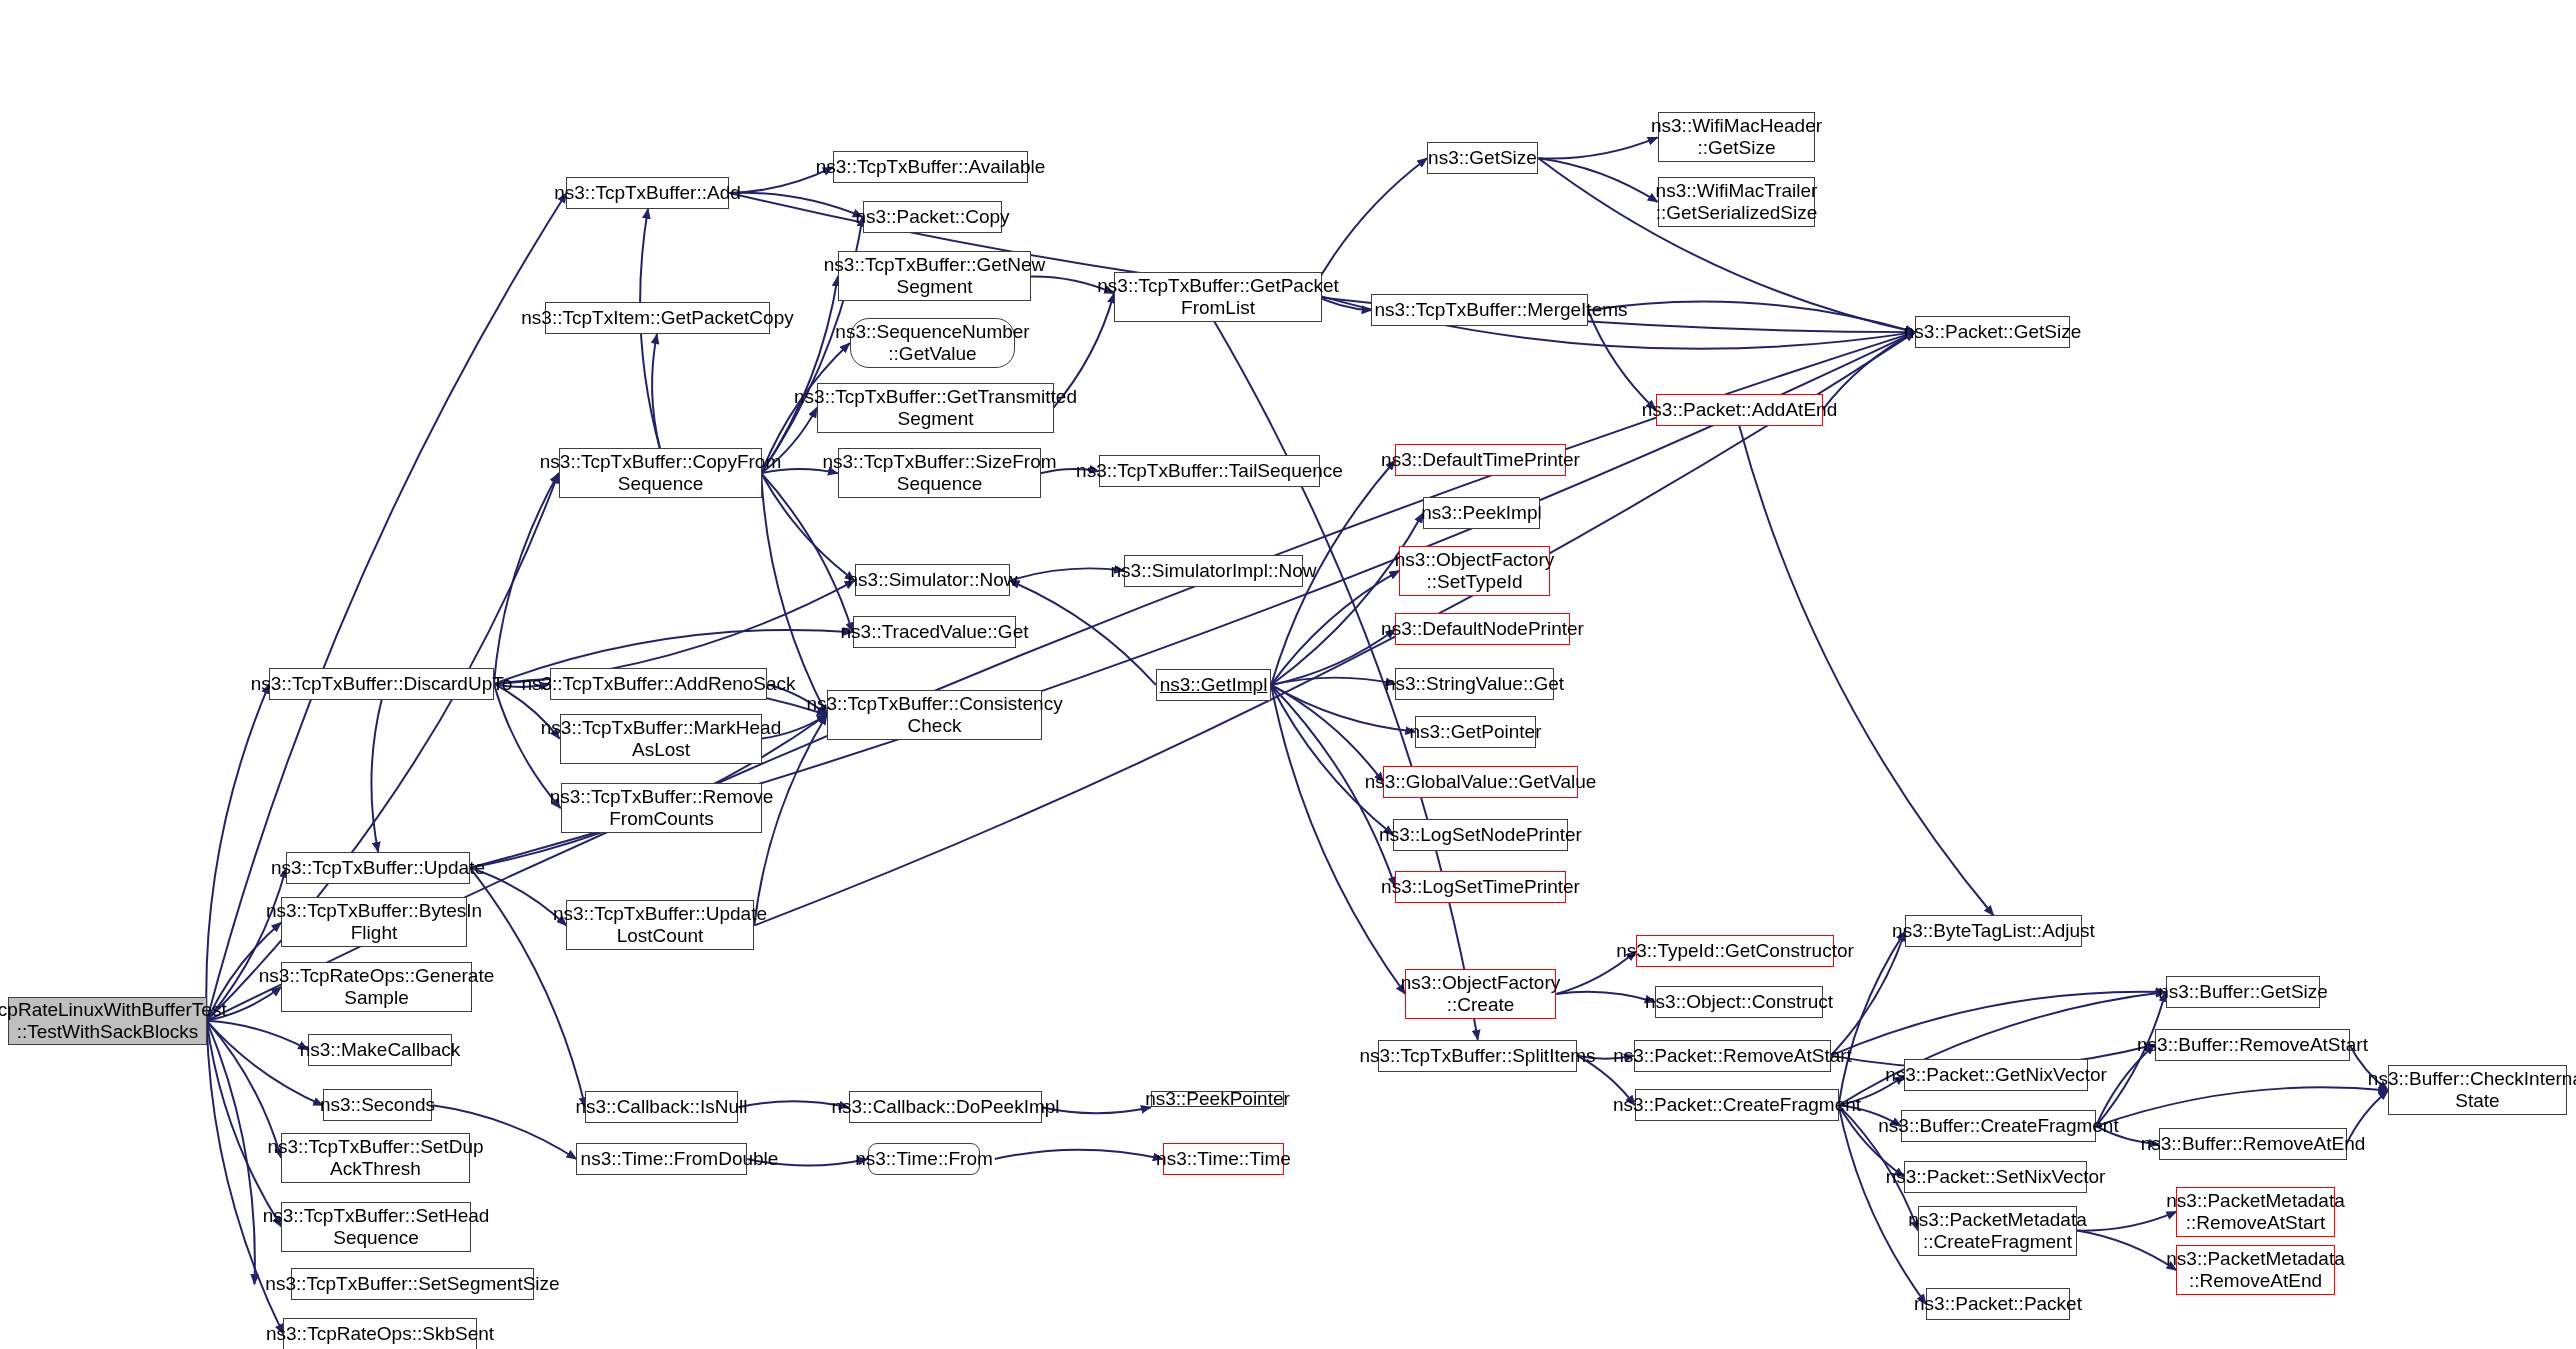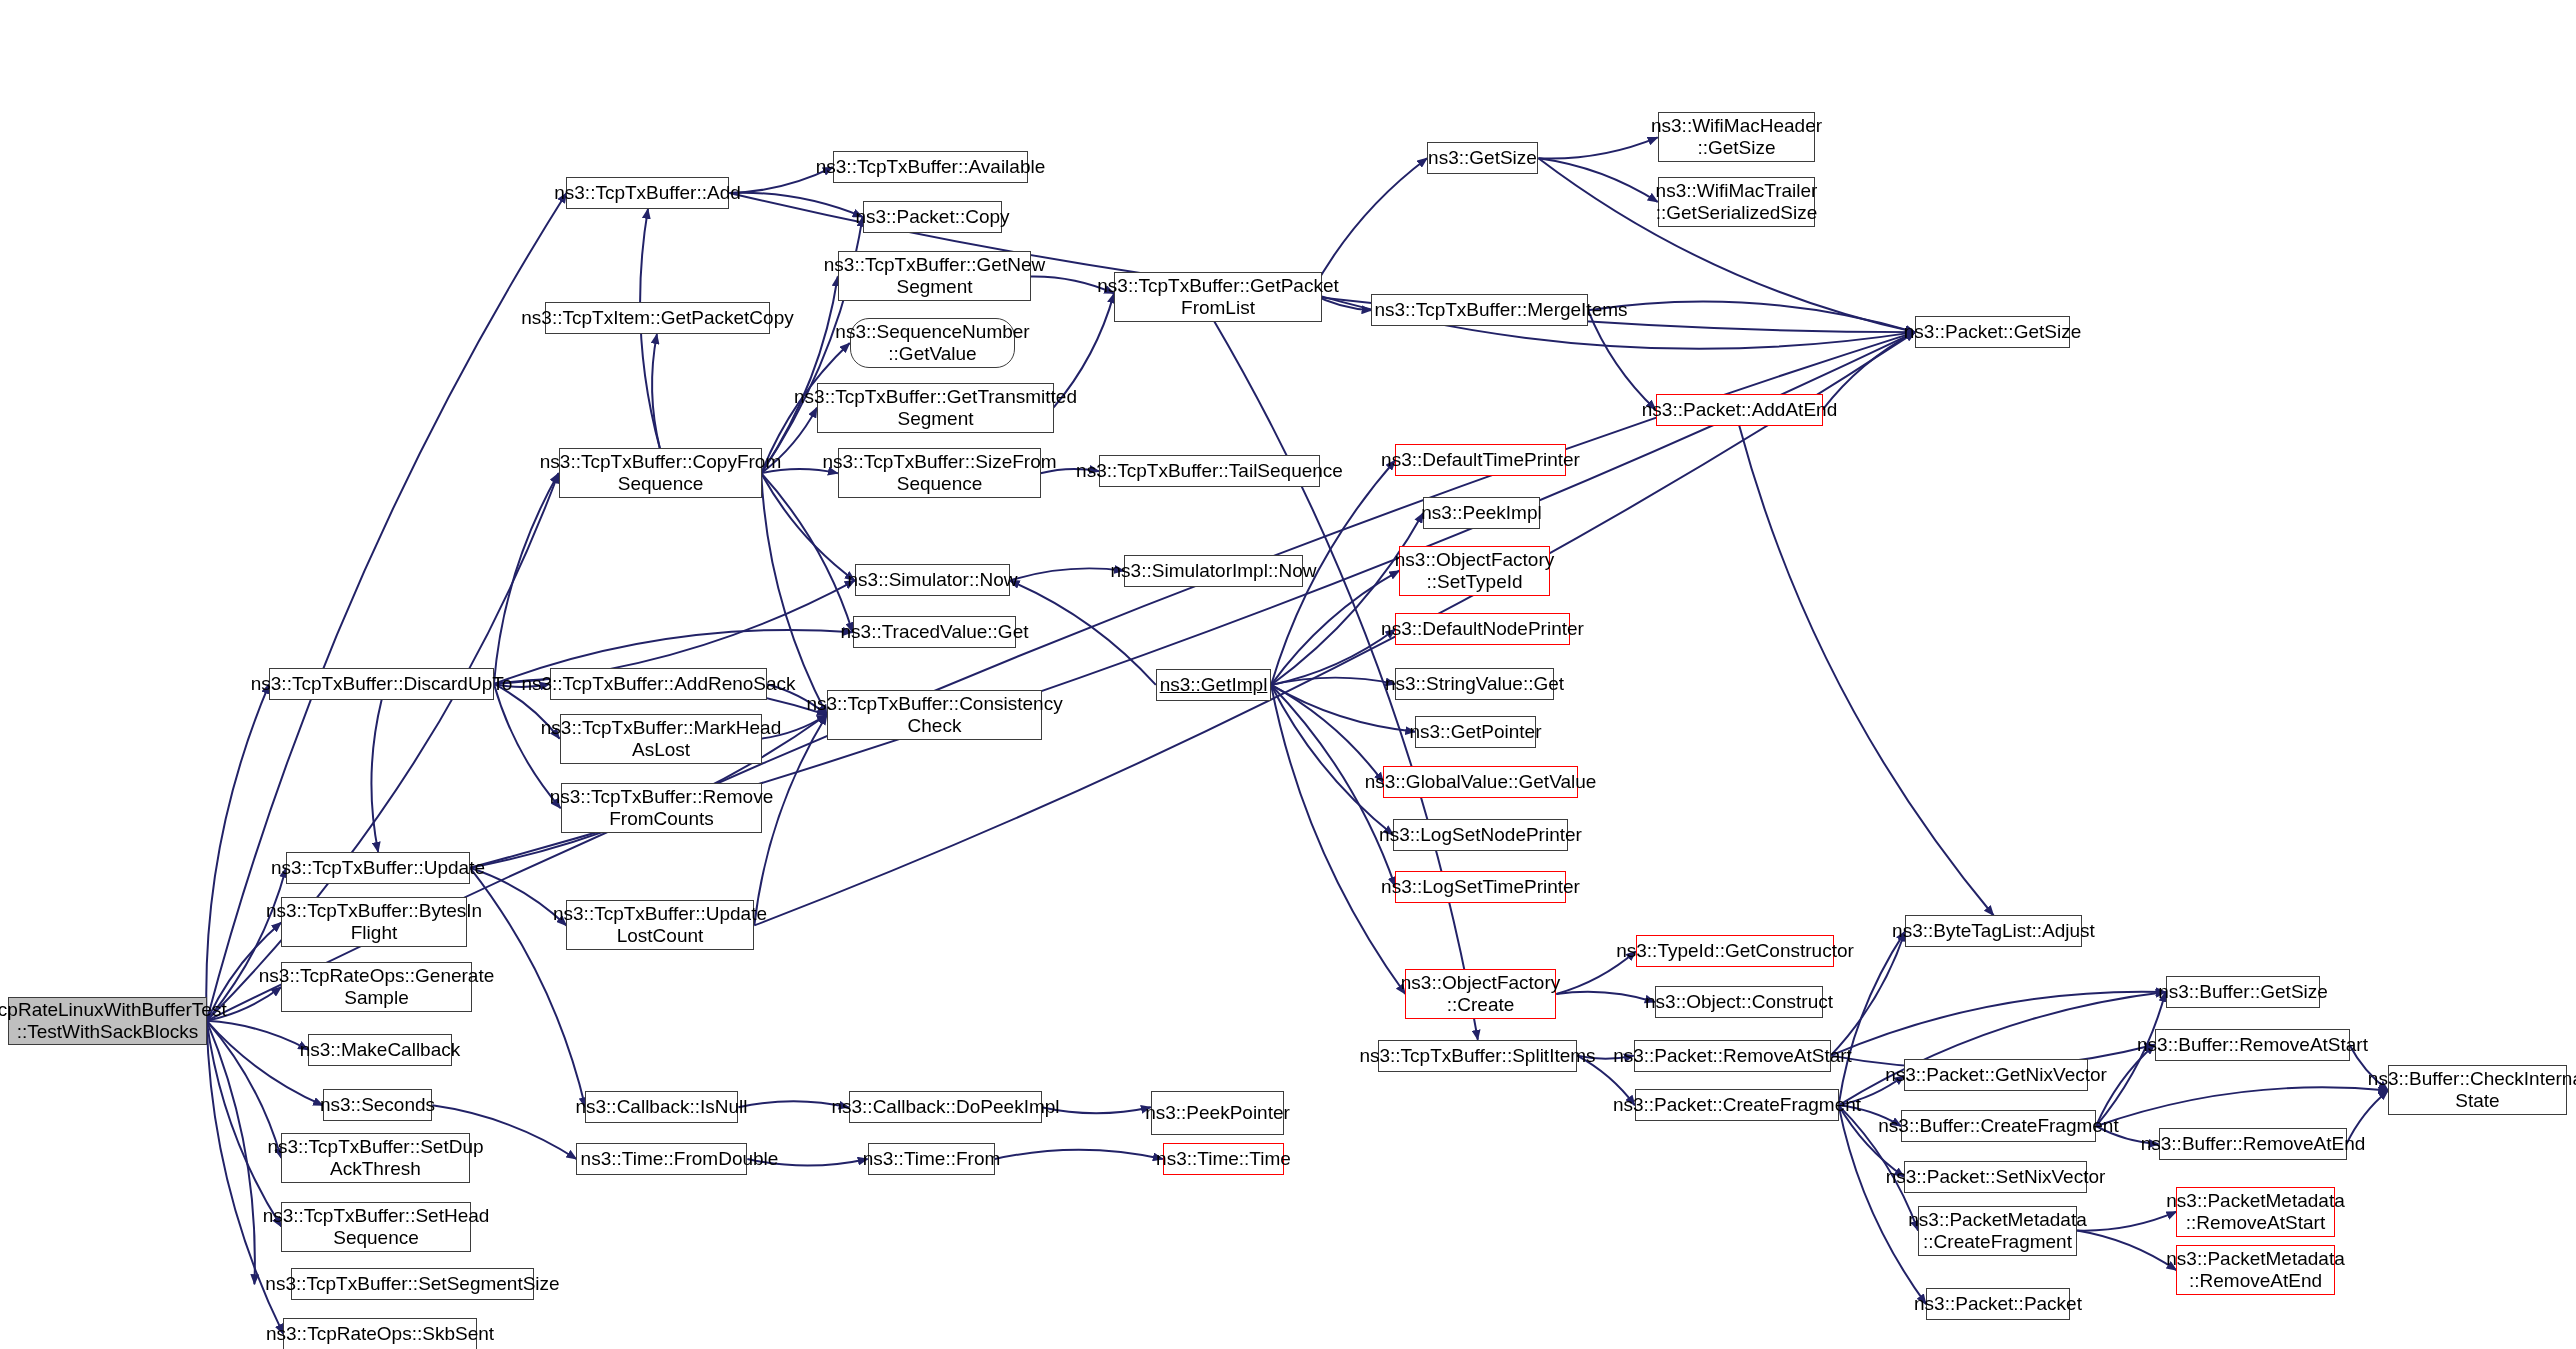--- a/index.html
+++ b/index.html
@@ -200,23 +200,23 @@
     <div class="node" style="left: 308px; top: 1034px; width: 144px; height: 32px;">ns3::MakeCallback</div>
     <div class="node" style="left: 323px; top: 1089px; width: 109px; height: 32px;">ns3::Seconds</div>
     <div class="node" style="left: 281px; top: 1133px; width: 189px; height: 50px;">ns3::TcpTxBuffer::SetDup
 AckThresh</div>
     <div class="node" style="left: 281px; top: 1202px; width: 190px; height: 50px;">ns3::TcpTxBuffer::SetHead
 Sequence</div>
     <div class="node" style="left: 254px; top: 1268px; width: 243px; height: 32px; margin-left: 37px;">ns3::TcpTxBuffer::SetSegmentSize</div>
     <div class="node" style="left: 283px; top: 1318px; width: 194px; height: 32px;">ns3::TcpRateOps::SkbSent</div>
     <div class="node" style="left: 585px; top: 1091px; width: 153px; height: 32px;">ns3::Callback::IsNull</div>
     <div class="node" style="left: 849px; top: 1091px; width: 193px; height: 32px;">ns3::Callback::DoPeekImpl</div>
-    <div class="node" style="left: 1151px; top: 1091px; width: 133px; height: 44px;">ns3::PeekPointer</div>
+    <div class="node" style="left: 1151px; top: 1091px; width: 133px; height: 16px;">ns3::PeekPointer</div>
     <div class="node" style="left: 576px; top: 1143px; width: 171px; height: 32px; padding-left: 41px;">ns3::Time::FromDouble</div>
-    <div class="node" style="left: 868px; top: 1143px; width: 127px; height: 32px;">ns3::Time::From</div>
+    <div class="node" style="left: 868px; top: 1143px; width: 112px; height: 32px; border-radius: 9px;">ns3::Time::From</div>
     <div class="node red" style="left: 1163px; top: 1143px; width: 121px; height: 32px;">ns3::Time::Time</div>
     <div class="node red" style="left: 1405px; top: 969px; width: 151px; height: 50px;">ns3::ObjectFactory
 ::Create</div>
     <div class="node red" style="left: 1636px; top: 935px; width: 198px; height: 32px;">ns3::TypeId::GetConstructor</div>
     <div class="node" style="left: 1655px; top: 986px; width: 168px; height: 32px;">ns3::Object::Construct</div>
     <div class="node" style="left: 1378px; top: 1040px; width: 199px; height: 32px;">ns3::TcpTxBuffer::SplitItems</div>
     <div class="node" style="left: 1634px; top: 1040px; width: 197px; height: 32px;">ns3::Packet::RemoveAtStart</div>
     <div class="node" style="left: 1635px; top: 1089px; width: 204px; height: 32px;">ns3::Packet::CreateFragment</div>
     <div class="node" style="left: 1905px; top: 915px; width: 177px; height: 32px;">ns3::ByteTagList::Adjust</div>
     <div class="node" style="left: 1904px; top: 1059px; width: 184px; height: 32px;">ns3::Packet::GetNixVector</div>

